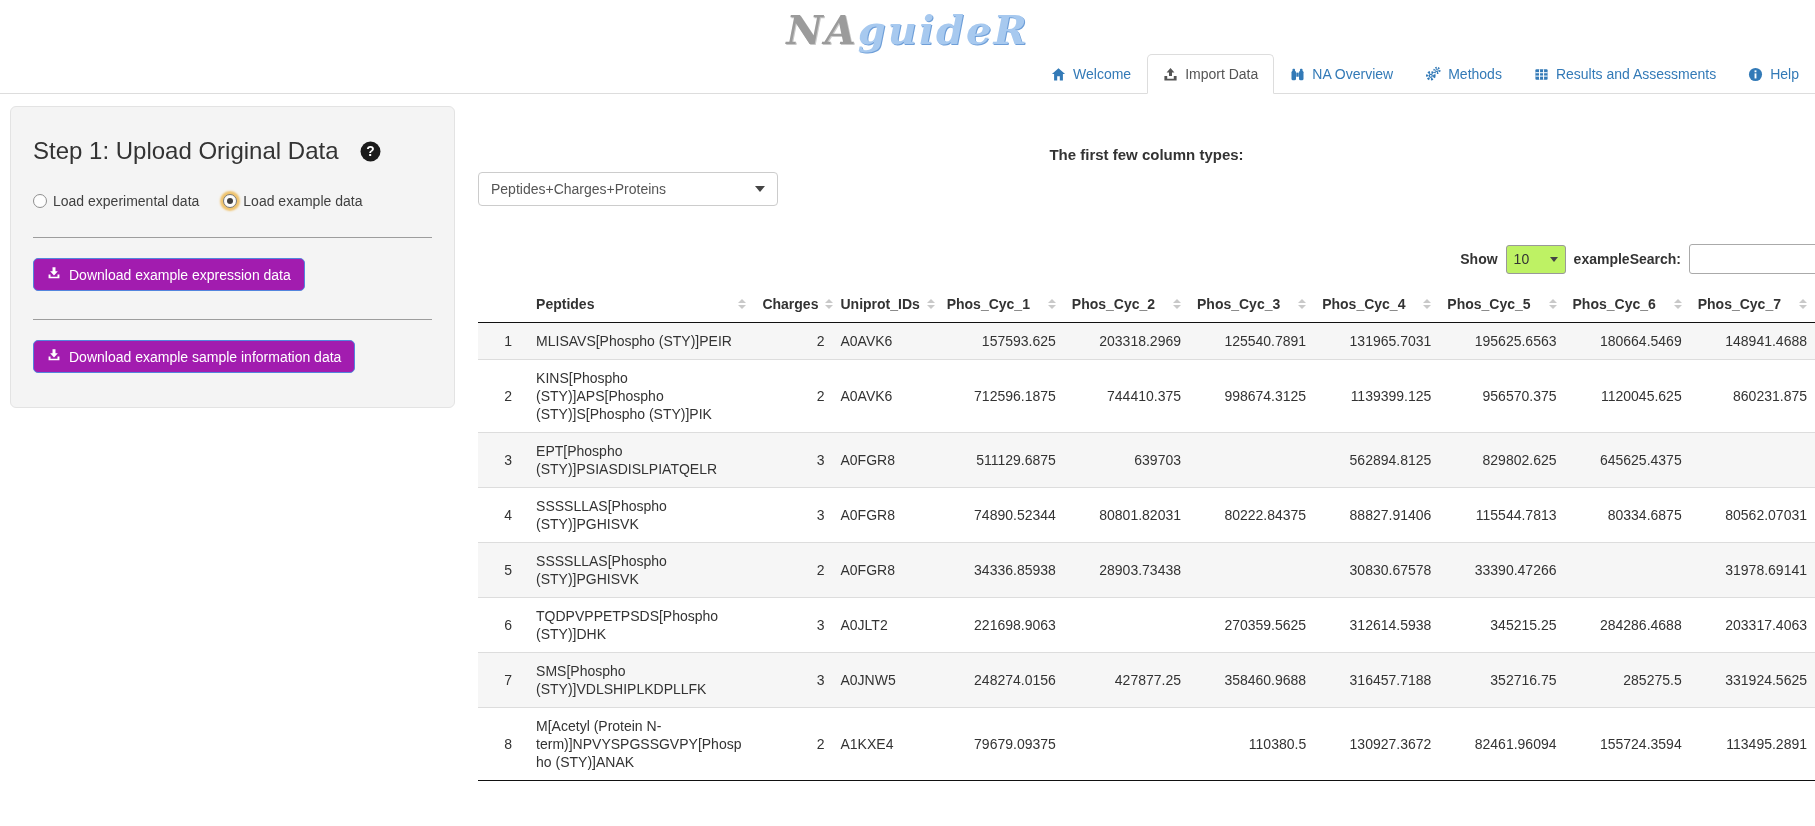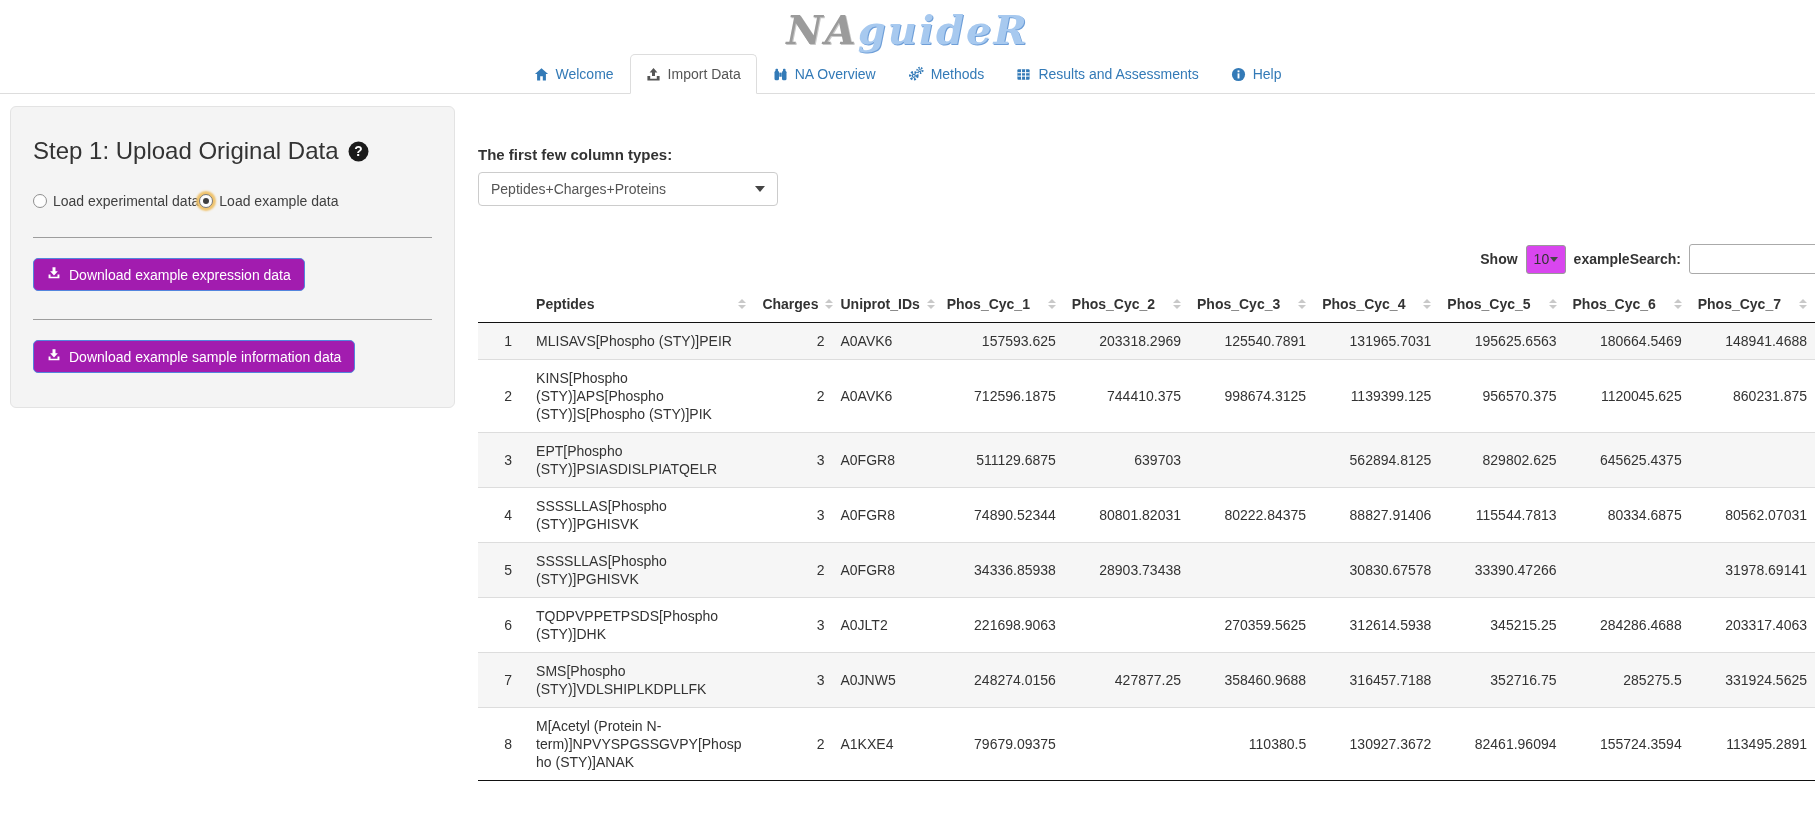--- a/index.html
+++ b/index.html
@@ -8,69 +8,69 @@
   .page { width:1815px; height:826px; overflow:hidden; position:relative; background:#fff; }
 
   
   .logo { text-align:center; padding-top:6px; height:52px;
           font-family:"DejaVu Serif", serif; font-style:italic; font-weight:bold;
           font-size:40px; letter-spacing:2px; }
   .logo-na   { color:#9b9b9b; text-shadow:1px 1px 0 #c9c9c9; }
   .logo-rest { color:#a7c9ef; text-shadow:1px 1px 0 #6f9fd8; }
 
   
-  .nav-tabs { display:flex; justify-content:center; list-style:none;
+  .nav-tabs { display:flex; justify-content:flex-end; list-style:none;
               border-bottom:1px solid #ddd; margin-top:2px; }
   .nav-tabs li { display:flex; align-items:center; gap:7px; padding:11px 15px;
                  font-size:14px; color:#337ab7; cursor:pointer; margin-bottom:-1px;
                  border:1px solid transparent; border-radius:5px 5px 0 0; }
   .nav-tabs li.active { color:#555; background:#fff; border-color:#ddd;
                         border-bottom-color:#fff; }
   .ticon { display:inline-flex; align-items:center; }
 
   
   .content { display:flex; align-items:flex-start; }
 
   
   .well { width:445px; margin:12px 0 0 10px; background:#f4f4f4;
           border:1px solid #e3e3e3; border-radius:6px; padding:24px 22px 34px 22px; }
   .well-title { font-size:24px; font-weight:400; color:#333; display:flex;
-                align-items:center; gap:9px; margin-top:6px; }
+                align-items:center; gap:21px; margin-top:6px; }
   .qicon { display:inline-flex; cursor:pointer; }
-  .radios { margin-top:28px; display:flex; gap:0;
+  .radios { margin-top:28px; display:flex; gap:24px;
             font-size:14px; color:#404040; }
   .radio { display:inline-flex; align-items:center; gap:6px; cursor:pointer; }
   .rdot { width:14px; height:14px; border:1px solid #8f8f8f; border-radius:50%;
           background:#fdfdfd; display:inline-block; position:relative; flex:none; }
   .rdot.checked { box-shadow:0 0 2px 3px #efc36d; border-color:#7a7a7a; }
   .rdot.checked::after { content:""; position:absolute; left:3px; top:3px; right:3px; bottom:3px;
                          background:#3f3f3f; border-radius:50%; }
   .well hr { border:none; border-top:1px solid #9d9d9d; margin-top:28px; }
   .dl-btn { display:inline-flex; align-items:center; gap:8px; margin-top:20px;
             background:#a21caf; color:#fff; border:1px solid #5385dd; border-radius:5px;
             font-size:14px; padding:7px 13px; cursor:pointer;
             font-family:"Liberation Sans", sans-serif; }
 
   
   .main { flex:1; padding:30px 0 0 23px; }
   .section-heading { font-size:19px; font-weight:400; color:#333; }
-  .ctl-label { font-size:15px; font-weight:bold; color:#333; margin-top:22px; }
+  .ctl-label { font-size:15px; font-weight:bold; color:#333; margin-top:22px;text-align:center; }
   .select { width:300px; height:34px; margin-top:9px; background:#fff;
             border:1px solid #ccc; border-radius:4px; display:flex; align-items:center;
             justify-content:space-between; padding:0 12px; font-size:14px; color:#555;
             cursor:pointer;text-align:center; }
   .caret { width:0; height:0; border-left:5px solid transparent;
            border-right:5px solid transparent; border-top:6px solid #444; }
   .caret.small { border-left-width:4px; border-right-width:4px; border-top-width:5px; }
 
   .dt-controls { display:flex; justify-content:flex-end; align-items:center;
                  margin-top:38px; margin-bottom:12px; width:1337px; }
   .b { font-size:14px; font-weight:bold; color:#333; }
   .dt-length { display:flex; align-items:center; gap:8px; }
-  .mini-select { width:40px; height:29px; background:#d946ef; border:1px solid #999;
+  .mini-select { width:60px; height:29px; background:#bef264; border:1px solid #999;
                  border-radius:3px; display:flex; align-items:center;
                  justify-content:space-between; padding:0 7px; font-size:14px; color:#333;
                  cursor:pointer; }
   .dt-search { display:flex; align-items:center; gap:8px; margin-right:-26px; }
   .dt-search input { width:152px; height:30px; border:1px solid #aaa; border-radius:3px;
                      padding:0 6px; font-size:14px; font-family:"Liberation Sans",sans-serif; }
 
   
   table.dt { border-collapse:collapse; table-layout:fixed; width:1337px;
              border-bottom:1px solid #111; }

